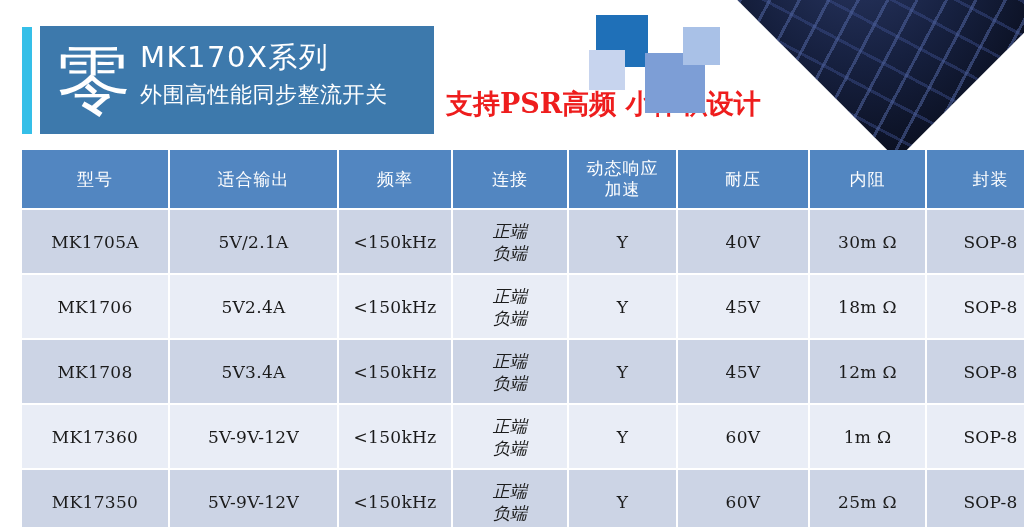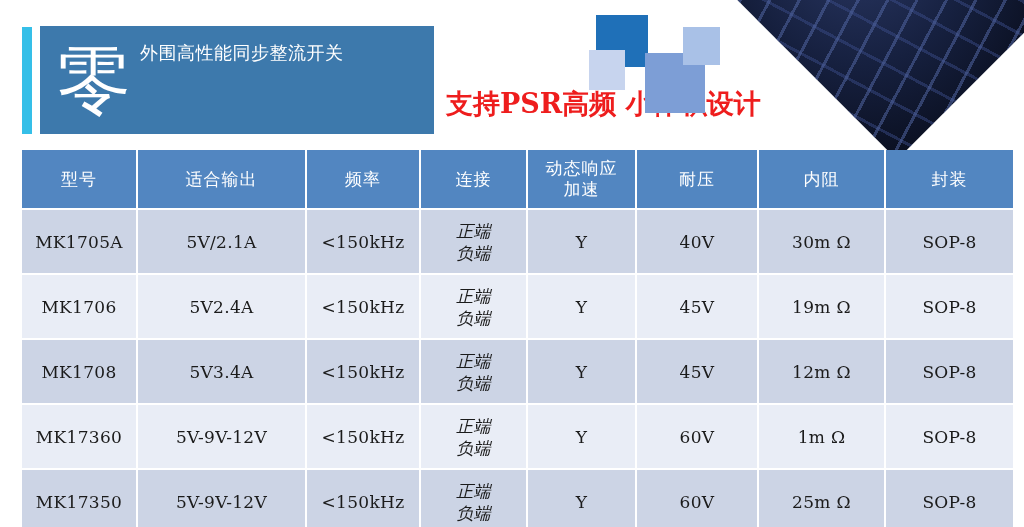--- a/index.html
+++ b/index.html
@@ -67,21 +67,21 @@
     color: #ffffff;
     font-family: "DejaVu Sans", "Liberation Sans", sans-serif;
     font-size: 29px;
     line-height: 42px;
     letter-spacing: 1.5px;
     white-space: nowrap;
   }
   .banner-subtitle {
     color: #ffffff;
     font-family: Liberation Serif, serif;
-    font-size: 18px;
+    font-size: 22px;
     line-height: 34px;
     letter-spacing: 0.5px;
     white-space: nowrap;
   }
 
   
   .tagline {
     position: absolute;
     left: 446px;
     top: 88px;
@@ -165,50 +165,51 @@
 </head>
 <body>
 
 <div id="header">
 
   <div class="accent-bar"></div>
 
   <div class="banner-box">
     <div class="banner-logo">零</div>
     <div class="banner-text">
+      <div class="banner-title">MK170X系列</div>
       <div class="banner-subtitle">外围高性能同步整流开关</div>
     </div>
   </div>
 
   <div class="tagline">支持PSR高频 小体积设计</div>
 
   <div class="deco-sq" id="sq-dark"></div>
   <div class="deco-sq" id="sq-pale"></div>
   <div class="deco-sq" id="sq-mid"></div>
   <div class="deco-sq" id="sq-light"></div>
 
   <div class="photo-diamond">
     <div class="photo-inner"></div>
   </div>
 
 </div>
 
 <table id="spec-table">
   <thead>
     <tr>
-      <th style="width:114px">型号</th>
+      <th style="width:146px">型号</th>
       <th style="width:167px">适合输出</th>
       <th style="width:112px">频率</th>
-      <th style="width:105px">连接</th>
+      <th style="width:114px">连接</th>
       <th style="width:107px" class="two-line">
         <span>动态响应</span><br>
         <span>加速</span>
       </th>
-      <th style="width:120px">耐压</th>
-      <th style="width:125px">内阻</th>
+      <th style="width:130px">耐压</th>
+      <th style="width:115px">内阻</th>
       <th style="width:127px">封装</th>
     </tr>
   </thead>
   <tbody>
 
     <tr class="row-dark">
       <td>MK1705A</td>
       <td>5V/2.1A</td>
       <td>&lt;150kHz</td>
       <td class="conn-cell">
@@ -224,21 +225,21 @@
     <tr class="row-light">
       <td>MK1706</td>
       <td>5V2.4A</td>
       <td>&lt;150kHz</td>
       <td class="conn-cell">
         <span>正端</span>
         <span>负端</span>
       </td>
       <td>Y</td>
       <td>45V</td>
-      <td>19m Ω</td>
+      <td>18m Ω</td>
       <td>SOP-8</td>
     </tr>
 
     <tr class="row-dark">
       <td>MK1708</td>
       <td>5V3.4A</td>
       <td>&lt;150kHz</td>
       <td class="conn-cell">
         <span>正端</span>
         <span>负端</span>

